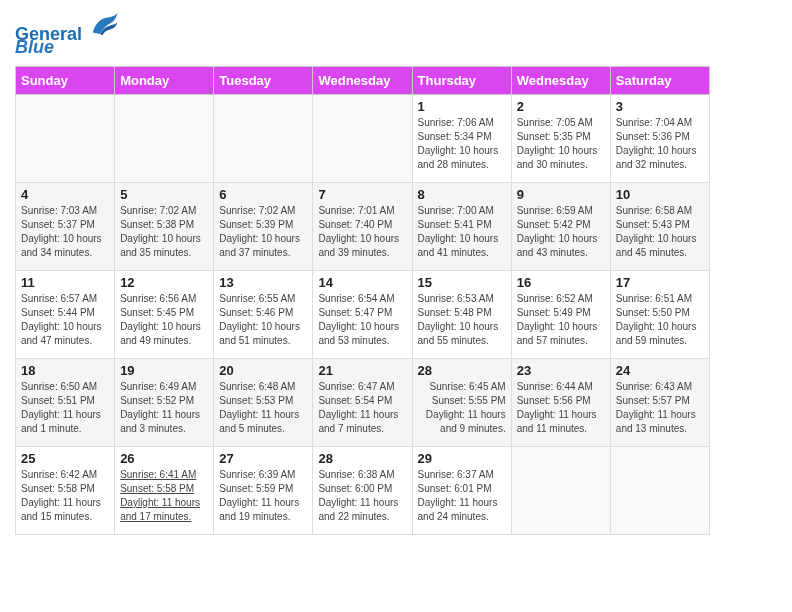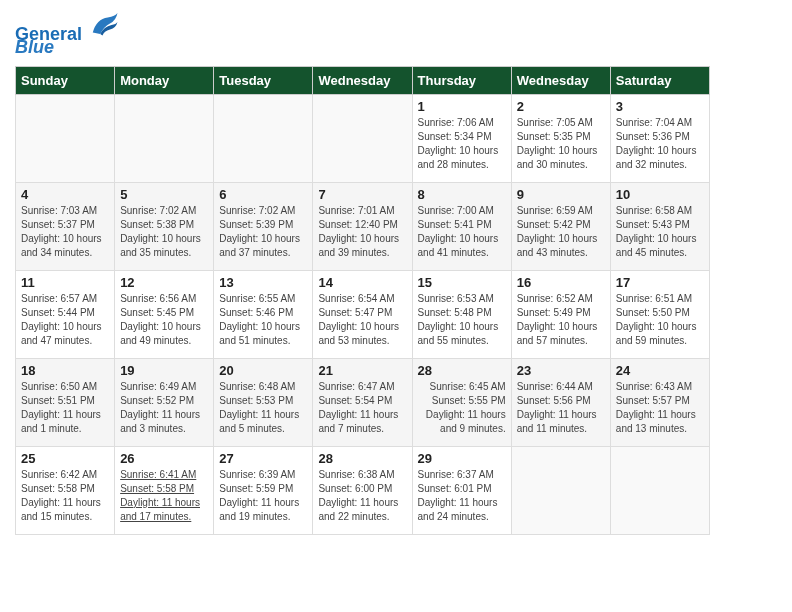--- a/index.html
+++ b/index.html
@@ -49,21 +49,21 @@
     .subtitle {
       font-size: 15px;
       color: #555;
     }
     table {
       width: 100%;
       border-collapse: collapse;
       table-layout: fixed;
     }
     thead tr {
-      background-color: #14532d;
+      background-color: #d946ef;
       color: #fff;
     }
     thead th {
       padding: 6px 5px;
       font-size: 13px;
       font-weight: bold;
       text-align: left;
       border: 1px solid #ccc;
     }
     tbody td {
@@ -174,21 +174,21 @@
           <td>
             <div class="day-num">6</div>
             <div class="day-info" style="white-space: pre-line;">Sunrise: 7:02 AM
 Sunset: 5:39 PM
 Daylight: 10 hours
 and 37 minutes.</div>
           </td>
           <td>
             <div class="day-num">7</div>
             <div class="day-info" style="white-space: pre-line;">Sunrise: 7:01 AM
-Sunset: 12:40 PM
+Sunset: 7:40 PM
 Daylight: 10 hours
 and 39 minutes.</div>
           </td>
           <td>
             <div class="day-num">8</div>
             <div class="day-info" style="white-space: pre-line;">Sunrise: 7:00 AM
 Sunset: 5:41 PM
 Daylight: 10 hours
 and 41 minutes.</div>
           </td>

